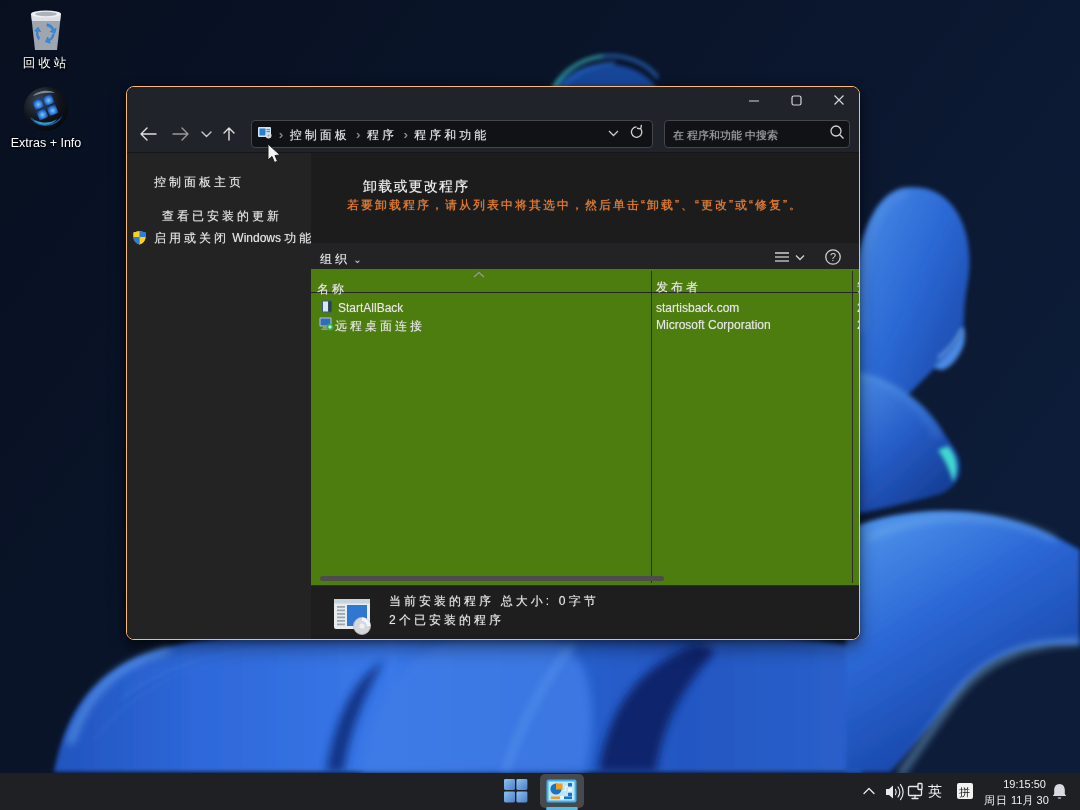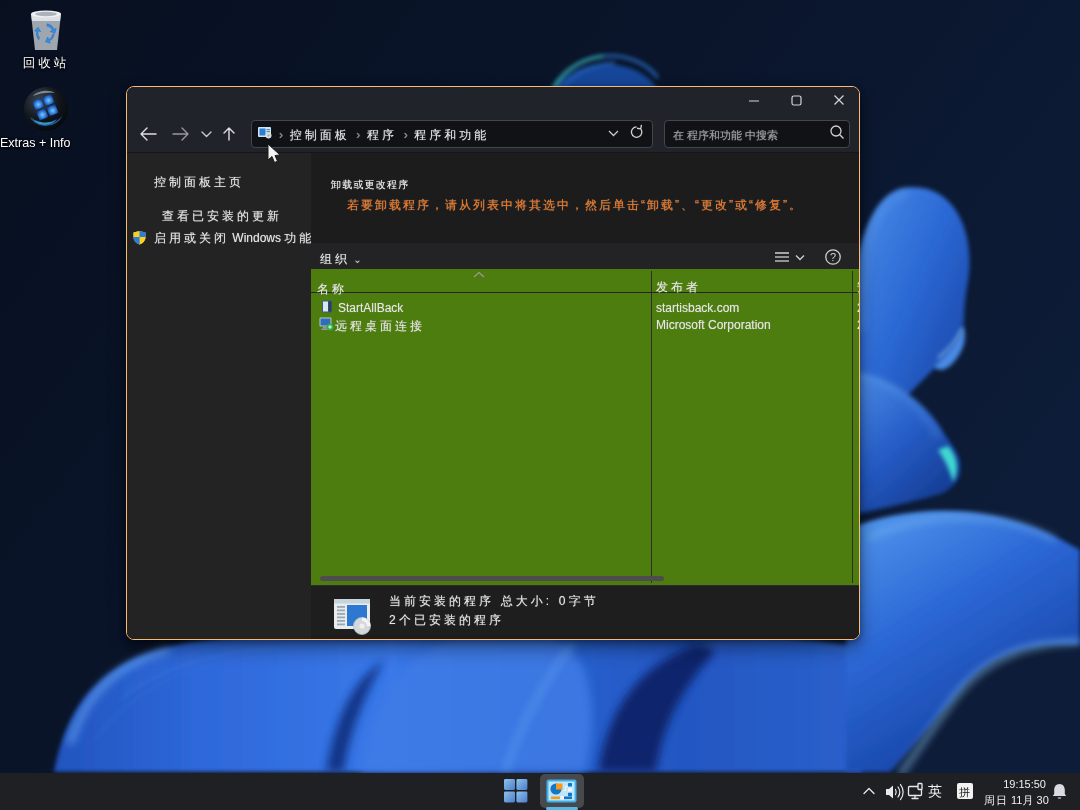--- a/index.html
+++ b/index.html
@@ -110,21 +110,21 @@
   <ellipse cx="19" cy="8" rx="15" ry="3.4" fill="#eef0f3"></ellipse>
   <ellipse cx="19" cy="8" rx="11" ry="2.2" fill="#aab2bc"></ellipse>
   <g fill="#2f8fe8" stroke="#1565b8" stroke-width="0.4">
    <path d="M19 20 a7 7 0 0 1 6.2 3.6 l-2.2 1.3 l5 1.2 l0.6 -5 l-2 1.1 a9 9 0 0 0 -7.6 -4.6 Z" transform="rotate(8 19 26)"></path>
    <path d="M26 27 a7 7 0 0 1 -3.2 6 l-1.4 -2.2 l-1.6 4.9 l5 0.8 l-1.2 -1.9 a9 9 0 0 0 3.8 -7.4 Z" transform="rotate(8 19 26)"></path>
    <path d="M13.5 32.5 a7 7 0 0 1 -2.4 -6.5 l2.6 0.4 l-3.2 -4 l-3 4.1 l2.3 0.3 a9 9 0 0 0 3 8 Z" transform="rotate(8 19 26)"></path>
   </g>
  </svg>
  <div class="cjk" style="color:#fff;font-size:12.5px;margin-top:3px;text-shadow:0 1px 2px #000,0 0 3px #000">回收站</div>
 </div>
-<div class="abs" style="left:0;top:86px;width:92px;">
+<div class="abs" style="left:0;top:86px;width:92px;text-align:center">
  <svg width="46" height="46" viewBox="0 0 46 46" style="display:block;margin:0 auto">
   <defs>
    <radialGradient id="orb" cx="0.35" cy="0.3" r="0.8">
     <stop offset="0" stop-color="#3a434e"></stop>
             <stop offset="0.55" stop-color="#12161c"></stop>
             <stop offset="1" stop-color="#05070a"></stop>
    </radialGradient>
    <radialGradient id="orbb" cx="0.5" cy="0.55" r="0.6">
     <stop offset="0" stop-color="#7ac8fa"></stop>
             <stop offset="0.6" stop-color="#2f7ad8"></stop>
@@ -198,21 +198,21 @@
  <svg class="abs" style="left:5px;top:143px" width="15" height="15" viewBox="0 0 15 15">
   <path d="M7.5 1 L13.5 2.5 L13.5 7 C13.5 11 10.5 13.5 7.5 14.5 C4.5 13.5 1.5 11 1.5 7 L1.5 2.5 Z" fill="#f8d21e"></path>
   <path d="M7.5 1 L13.5 2.5 L13.5 7 L7.5 7.3 L7.5 14.5 C4.5 13.5 1.5 11 1.5 7 L1.5 2.5 Z" fill="#2f7bd8" fill-rule="evenodd" clip-path="none"></path>
   <path d="M7.5 1 L13.5 2.5 L13.5 7 L7.5 7 Z" fill="#2f7bd8"></path>
   <path d="M7.5 7 L13.5 7 C13.4 11 10.5 13.5 7.5 14.5 Z" fill="#f8d21e"></path>
   <path d="M1.5 2.5 L7.5 1 L7.5 7 L1.5 7 Z" fill="#f8d21e"></path>
   <path d="M1.5 7 L7.5 7 L7.5 14.5 C4.5 13.5 1.6 11 1.5 7 Z" fill="#2f7bd8"></path>
  </svg>
  <div class="abs txt" style="left:27px;top:143px"><span class="cjk">启用或关闭</span> Windows <span class="cjk">功能</span></div>
 
- <div class="abs txt cjk15" style="left:204px;top:91px;font-size:10px;color:#f2f2f2">卸载或更改程序</div>
+ <div class="abs txt cjk15" style="left:236px;top:91px;font-size:14px;color:#f2f2f2">卸载或更改程序</div>
  <div class="abs txt" style="left:220px;top:110px;color:#f97316;letter-spacing:2px">若要卸载程序，请从列表中将其选中，然后单击“卸载”、“更改”或“修复”。</div>
  <div id="cmdbar" class="abs"></div>
  <div class="abs txt" style="left:193px;top:164px"><span class="cjk">组织</span> <span style="color:#bdbdbd;font-size:10px">⌄</span></div>
  <svg class="abs" style="left:642px;top:160px" width="80" height="20" viewBox="0 0 80 20">
   <g stroke="#d0d0d0" stroke-width="1.3" fill="none">
    <line x1="6" y1="6" x2="20" y2="6"></line>
           <line x1="6" y1="10" x2="20" y2="10"></line>
           <line x1="6" y1="14" x2="20" y2="14"></line>
    <path d="M27 8.5 L31 12.5 L35 8.5"></path>
    <circle cx="64" cy="10" r="7.2"></circle>

